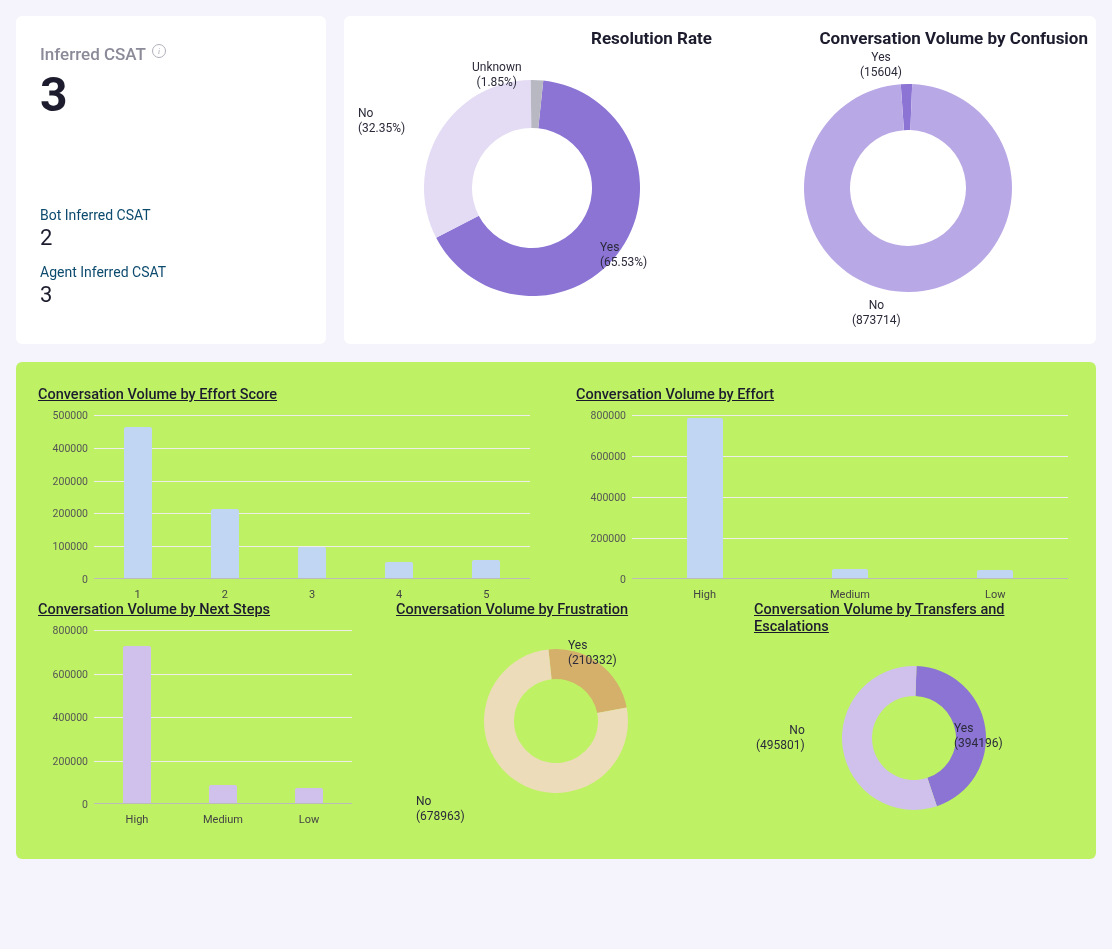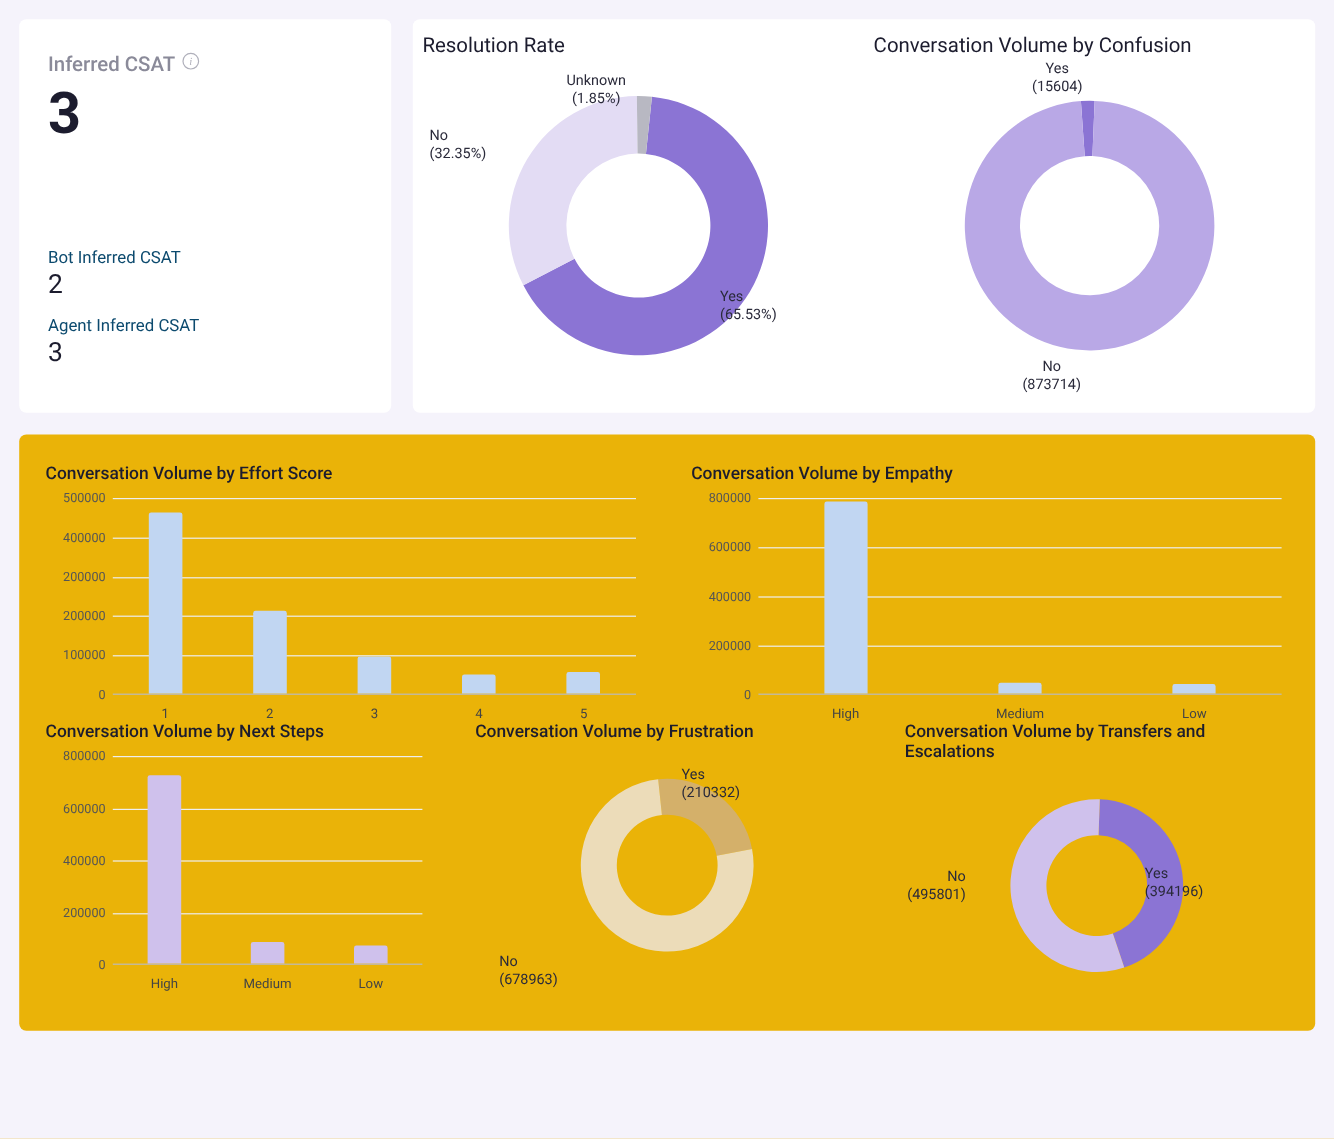--- a/index.html
+++ b/index.html
@@ -68,44 +68,45 @@
     height: 328px;
     display: flex;
   }
   .donut-block {
     flex: 1;
     padding: 12px 8px 8px 8px;
     position: relative;
   }
   .chart-title {
     font-size: 17px;
-    font-weight: 400;
-    text-align: left;
+    font-weight: 700;
+    text-align: right;
     color: #1c1c2e;
   }
   .donut-wrap {
     position: relative;
     width: 100%;
     height: 280px;
   }
   .donut-wrap svg { display: block; margin: 0 auto; }
   .d-label {
     position: absolute;
     font-size: 12px;
     color: #2a2a3a;
     text-align: center;
     line-height: 1.25;
     white-space: nowrap;
   }
 
   .row2 {
     margin: 18px 16px 0 16px;
-    background: #eab308;
+    background: #bef264;
     border-radius: 6px;
     padding: 24px 22px 16px 22px;
+    text-decoration: underline;
   }
   .grid2 {
     display: grid;
     grid-template-columns: 1fr 1fr;
     column-gap: 40px;
     row-gap: 26px;
   }
   .grid3 {
     display: grid;
     grid-template-columns: 1fr 1fr 1fr;
@@ -231,21 +232,21 @@
           <div class="y-tick" style="top: 36.8px;">400000</div>
           <div class="y-tick" style="top: 4px;">500000</div>
           <div class="x-tick" style="left: calc(10% + 49.8px);">1</div>
           <div class="x-tick" style="left: calc(30% + 37.4px);">2</div>
           <div class="x-tick" style="left: calc(50% + 25px);">3</div>
           <div class="x-tick" style="left: calc(70% + 12.6px);">4</div>
           <div class="x-tick" style="left: calc(90% + 0.2px);">5</div>
         </div>
     </div>
     <div>
-      <div class="bar-title">Conversation Volume by Empathy</div>
+      <div class="bar-title">Conversation Volume by Effort</div>
       <div class="bar-chart" id="bar-empathy">
           <div class="bar-plot">
             <div class="grid-line" style="top: 123px;"></div>
             <div class="grid-line" style="top: 82px;"></div>
             <div class="grid-line" style="top: 41px;"></div>
             <div class="grid-line" style="top: 0px;"></div>
             <div class="bar" style="left: calc(16.6667% - 18px); width: 36px; height: 159.9px; background: rgb(193, 214, 242);"></div>
             <div class="bar" style="left: calc(50% - 18px); width: 36px; height: 9.225px; background: rgb(193, 214, 242);"></div>
             <div class="bar" style="left: calc(83.3333% - 18px); width: 36px; height: 8.2px; background: rgb(193, 214, 242);"></div>
           </div>

